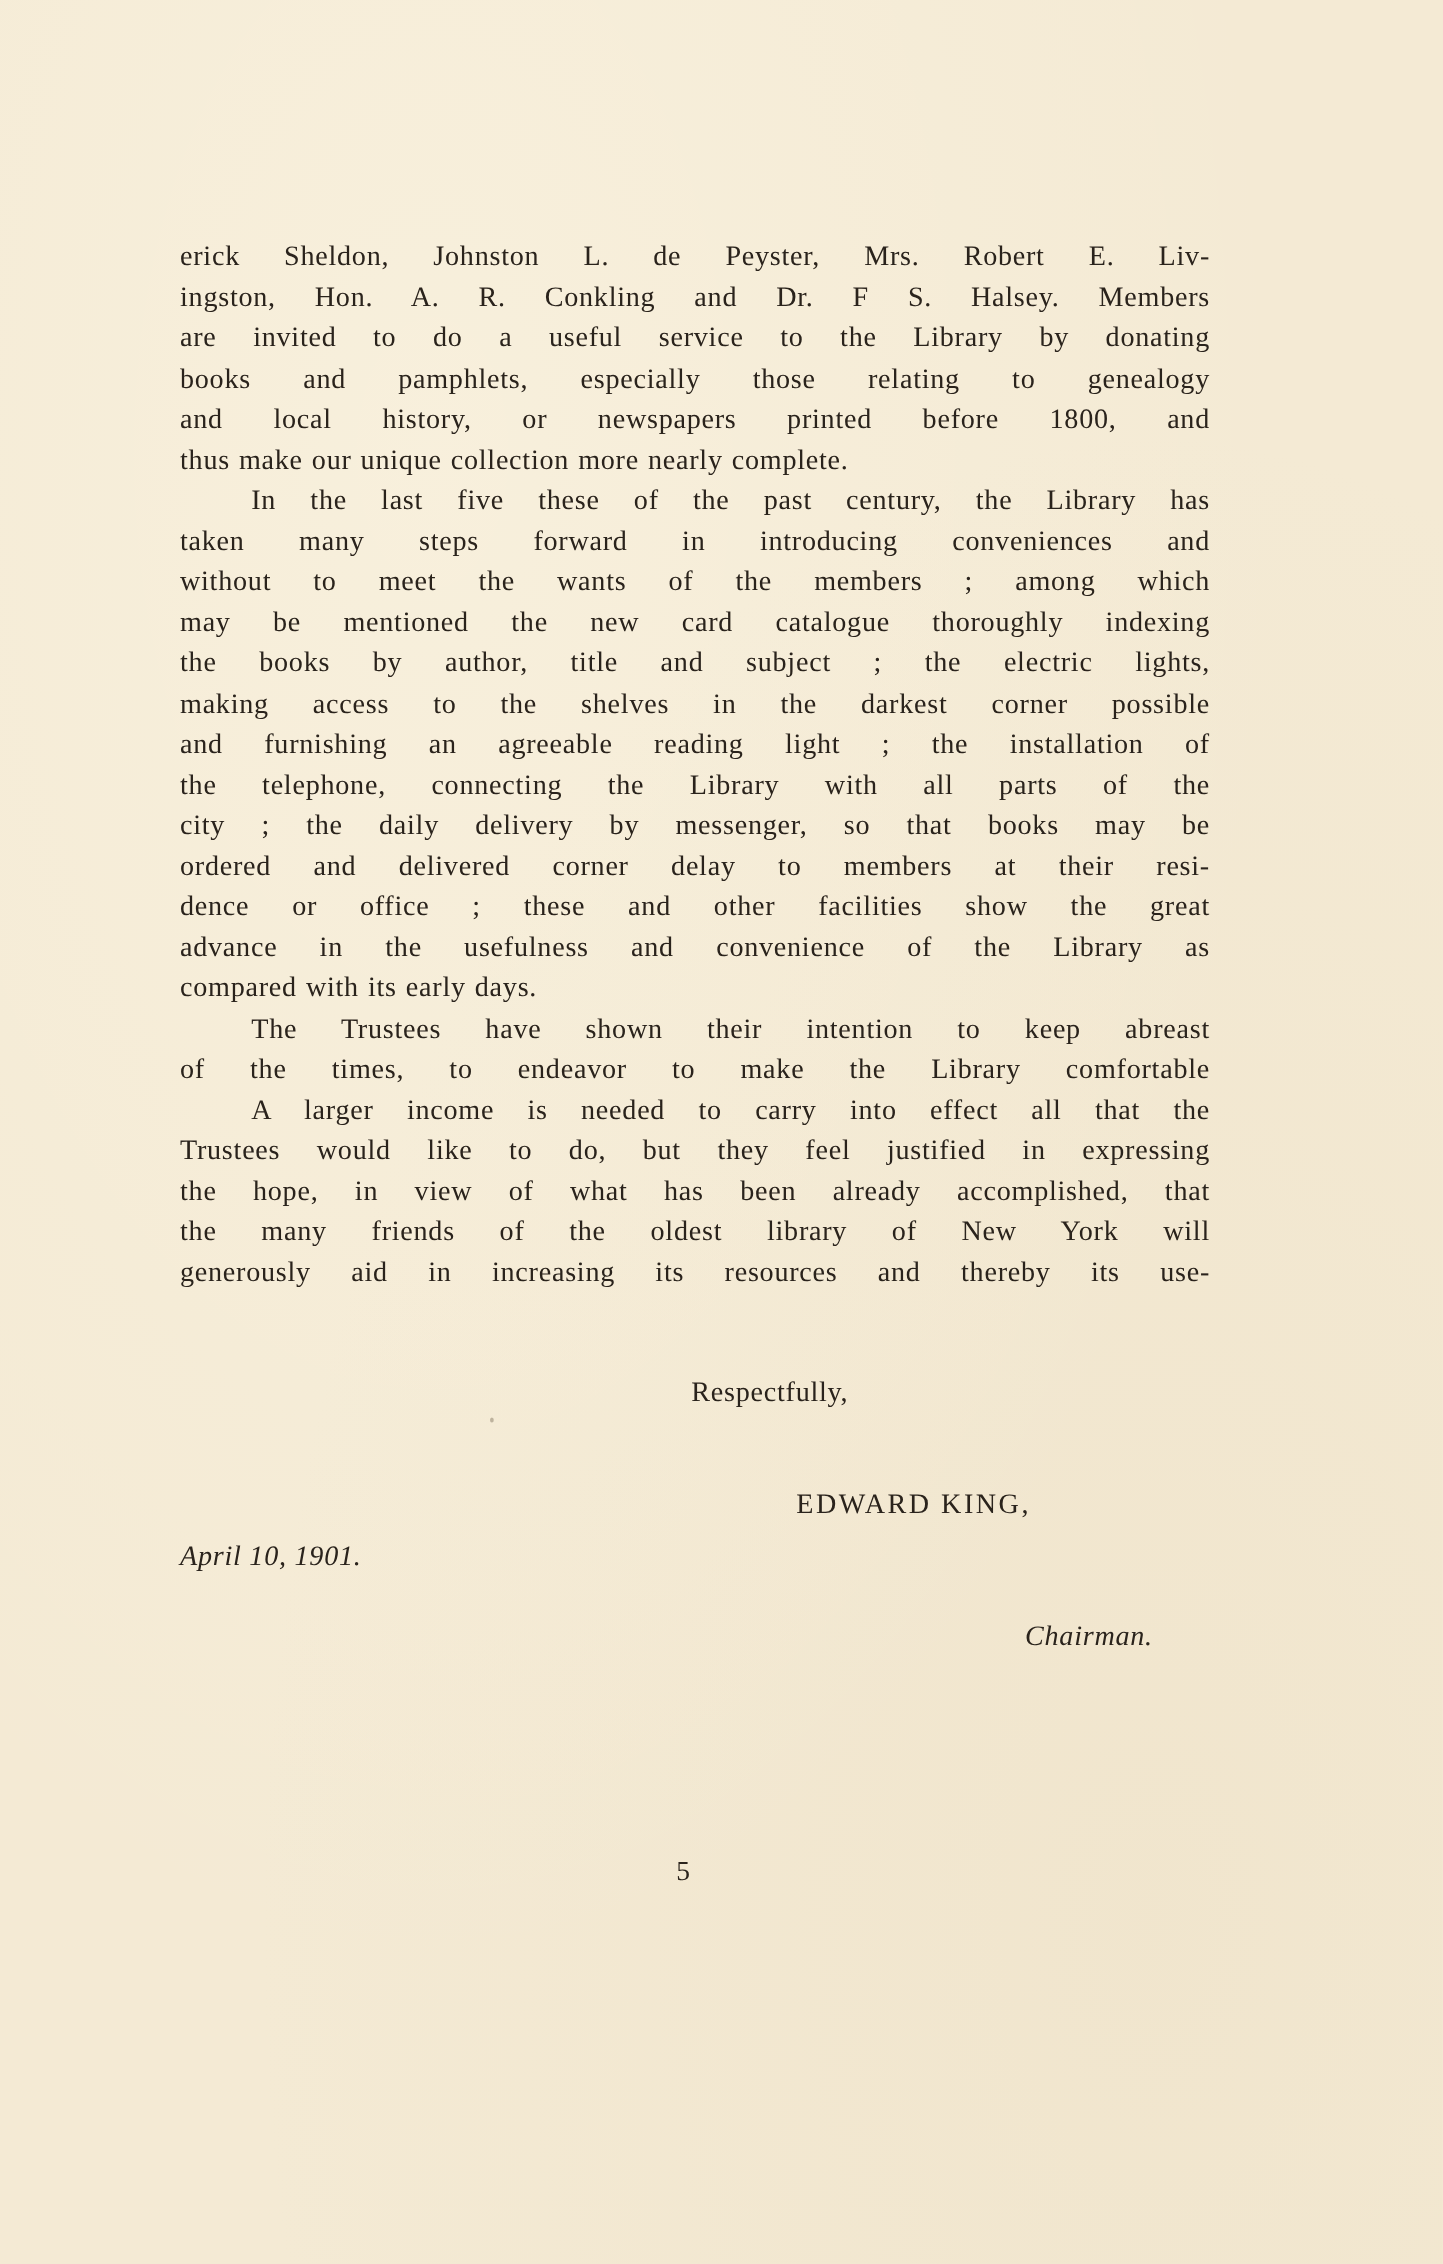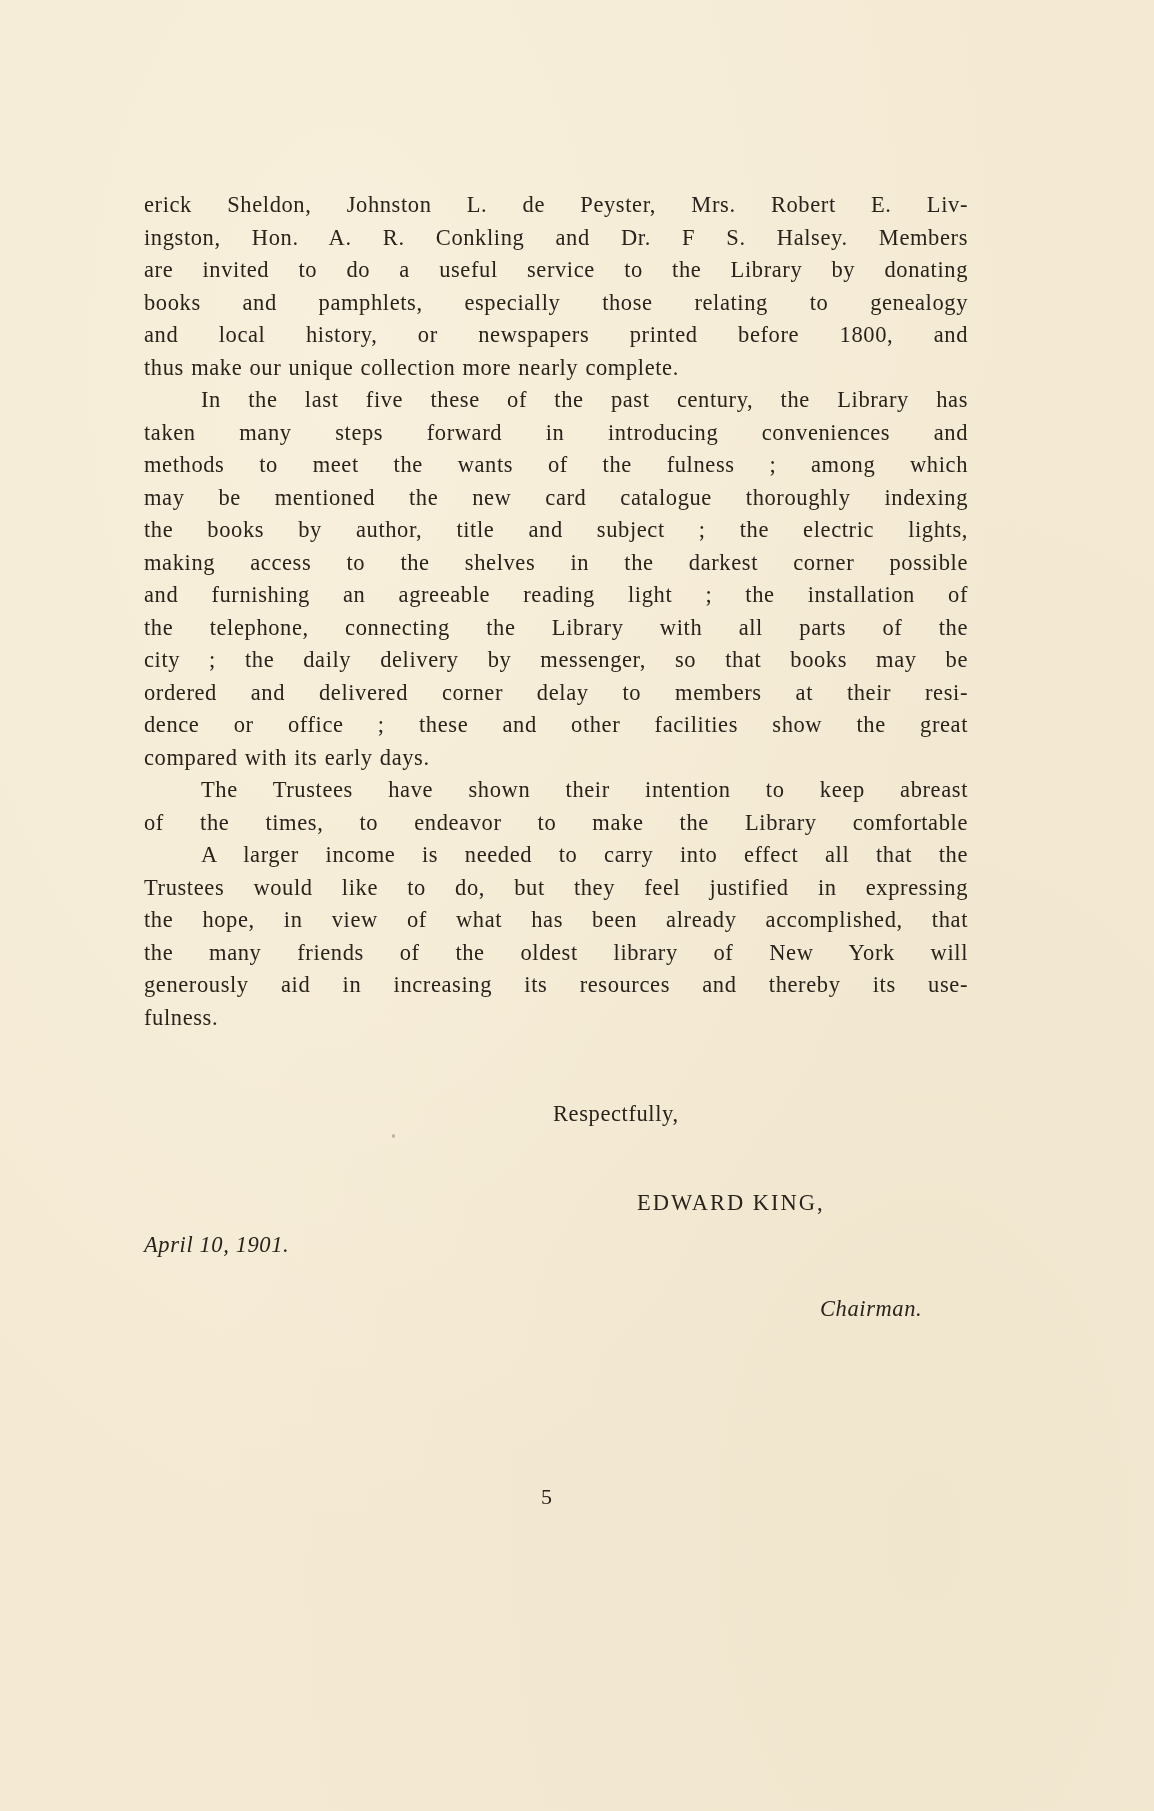--- a/index.html
+++ b/index.html
@@ -66,44 +66,44 @@
       <span class="line">ingston, Hon. A. R. Conkling and Dr. F S. Halsey. Members</span>
       <span class="line">are invited to do a useful service to the Library by donating</span>
       <span class="line">books and pamphlets, especially those relating to genealogy</span>
       <span class="line">and local history, or newspapers printed before 1800, and</span>
       <span class="line last">thus make our unique collection more nearly complete.</span>
     </div>
 
     <div>
       <span class="line indent">In the last five these of the past century, the Library has</span>
       <span class="line">taken many steps forward in introducing conveniences and</span>
-      <span class="line">methods to meet the wants of the fulness ; among which</span>
+      <span class="line">without to meet the wants of the members ; among which</span>
       <span class="line">may be mentioned the new card catalogue thoroughly indexing</span>
       <span class="line">the books by author, title and subject ; the electric lights,</span>
       <span class="line">making access to the shelves in the darkest corner possible</span>
       <span class="line">and furnishing an agreeable reading light ; the installation of</span>
       <span class="line">the telephone, connecting the Library with all parts of the</span>
       <span class="line">city ; the daily delivery by messenger, so that books may be</span>
       <span class="line">ordered and delivered corner delay to members at their resi-</span>
       <span class="line">dence or office ; these and other facilities show the great</span>
+      <span class="line">advance in the usefulness and convenience of the Library as</span>
       <span class="line last">compared with its early days.</span>
     </div>
 
     <div>
       <span class="line indent">The Trustees have shown their intention to keep abreast</span>
       <span class="line">of the times, to endeavor to make the Library comfortable</span>
     </div>
 
     <div>
       <span class="line indent">A larger income is needed to carry into effect all that the</span>
       <span class="line">Trustees would like to do, but they feel justified in expressing</span>
       <span class="line">the hope, in view of what has been already accomplished, that</span>
       <span class="line">the many friends of the oldest library of New York will</span>
       <span class="line">generously aid in increasing its resources and thereby its use-</span>
-      <span class="line last">fulness.</span>
     </div>
   </div>
 
   <div class="speck"></div>
 
   <div class="sig respectfully">Respectfully,</div>
   <div class="sig signer">EDWARD KING,</div>
   <div class="sig date">April 10, 1901.</div>
   <div class="sig title">Chairman.</div>
 

